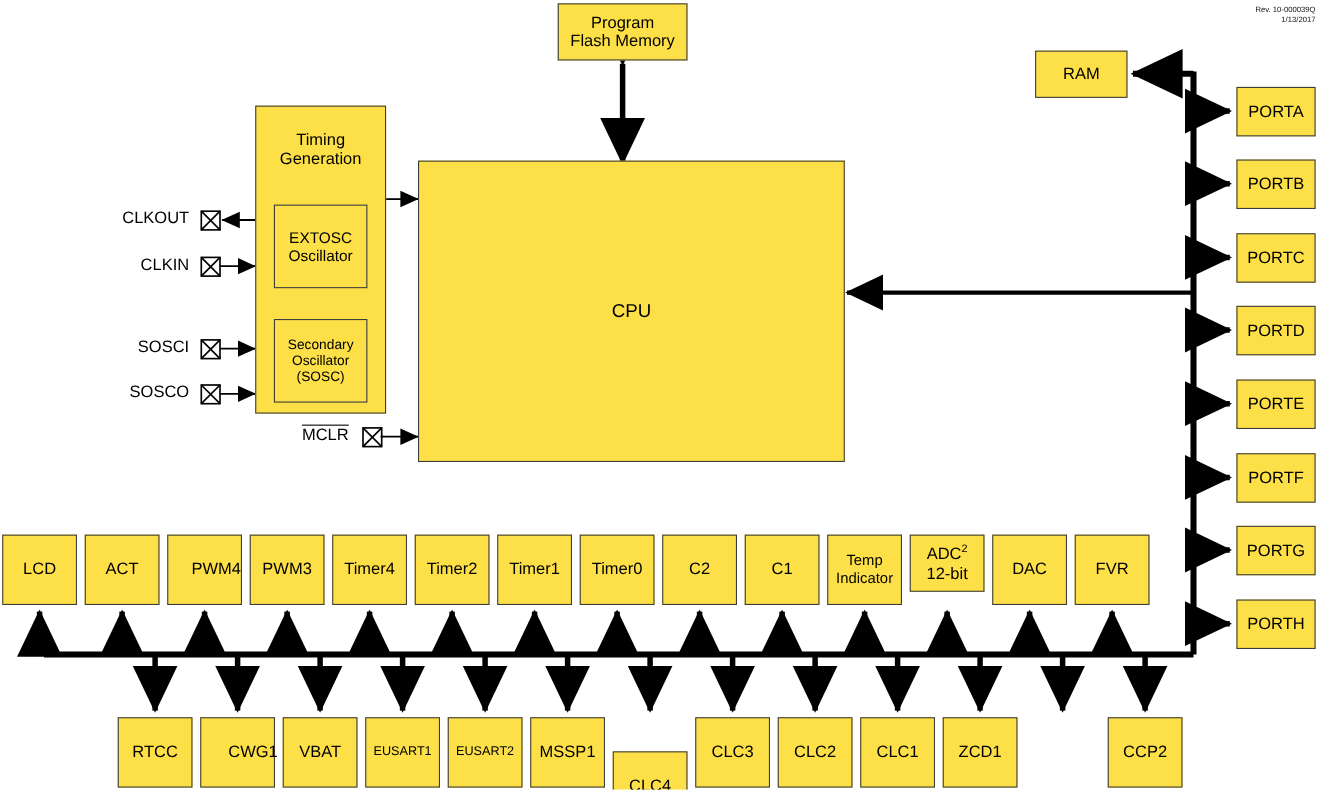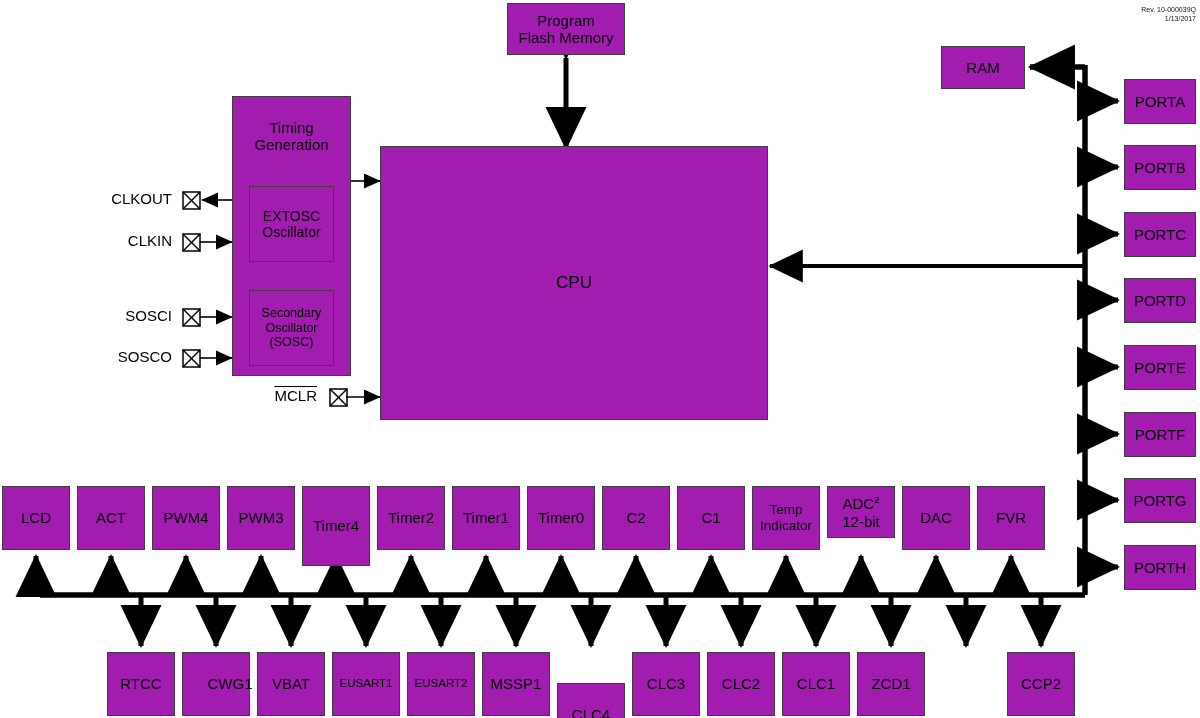--- a/index.html
+++ b/index.html
@@ -19,21 +19,21 @@
     position: absolute;
     left: 0;
     top: 0;
     width: 1200px;
     height: 718px;
   }
   .box {
     position: absolute;
     box-sizing: border-box;
     border: 1.6px solid #3d3d3d;
-    background: #a21caf;
+    background: #fde047;
     display: flex;
     align-items: center;
     justify-content: center;
     text-align: center;
     color: #000000;
     line-height: 1.16;
     font-size: 15px;
   }
   .box.thin { border-width: 1.4px; }
   .pin-label {
@@ -252,27 +252,27 @@
   <div class="box" style="left:1124px; top:545px; width:72px; height:45px;">
     <span>PORTH</span>
     </div>
 
   <div class="box" style="left:2px;   top:486px; width:68px; height:64px;">
     <span>LCD</span>
     </div>
   <div class="box" style="left:77px;  top:486px; width:68px; height:64px;">
     <span>ACT</span>
     </div>
-  <div class="box" style="left:152px; top:486px; width:68px; height:64px;">
+  <div class="box" style="left:152px; top:486px; width:68px; height:64px;justify-content:flex-end;">
     <span>PWM4</span>
     </div>
   <div class="box" style="left:227px; top:486px; width:68px; height:64px;">
     <span>PWM3</span>
     </div>
-  <div class="box" style="left:302px; top:486px; width:68px; height:80px;">
+  <div class="box" style="left:302px; top:486px; width:68px; height:64px;">
     <span>Timer4</span>
     </div>
   <div class="box" style="left:377px; top:486px; width:68px; height:64px;">
     <span>Timer2</span>
     </div>
   <div class="box" style="left:452px; top:486px; width:68px; height:64px;">
     <span>Timer1</span>
     </div>
   <div class="box" style="left:527px; top:486px; width:68px; height:64px;">
     <span>Timer0</span>

